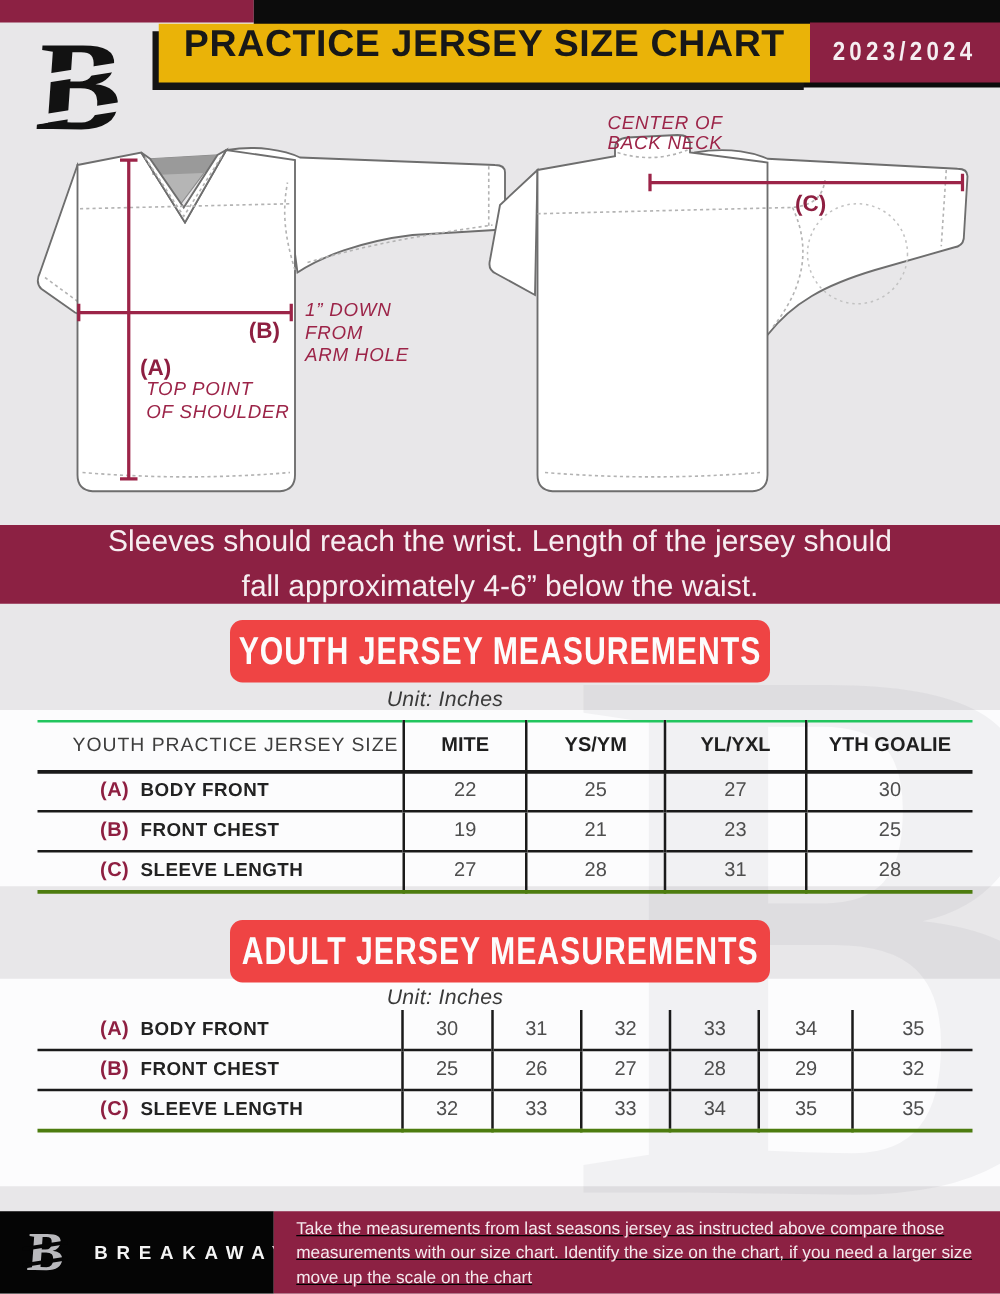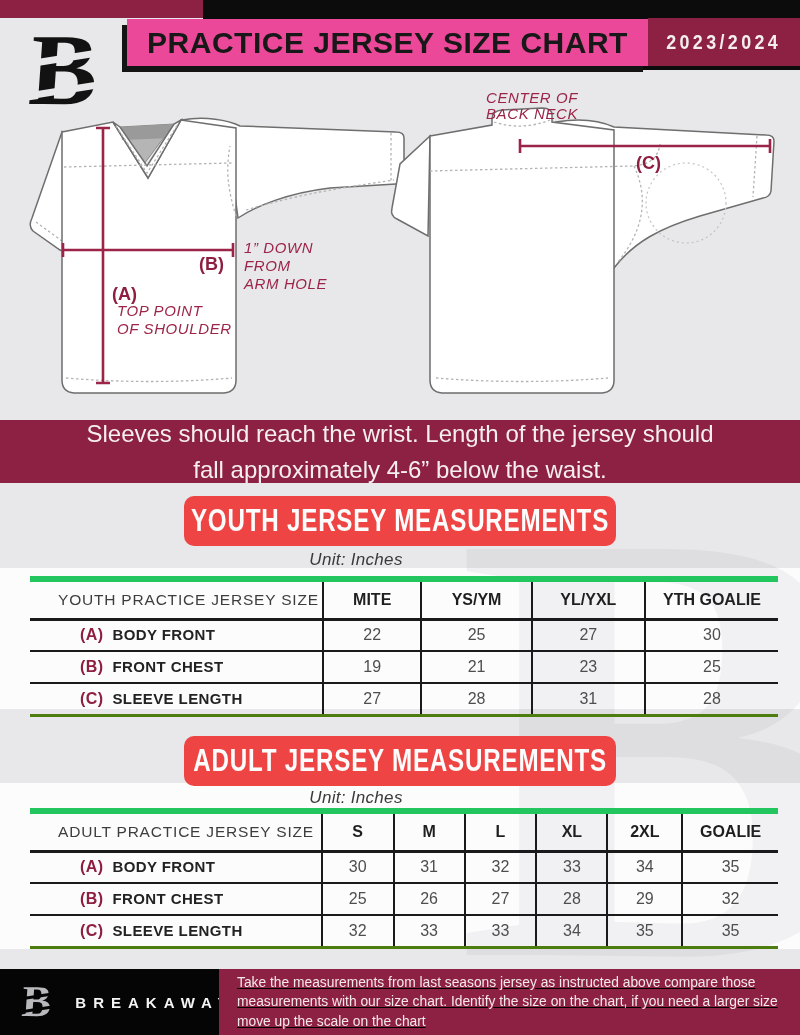--- a/index.html
+++ b/index.html
@@ -3,22 +3,22 @@
 <meta charset="utf-8">
 <style>
   * { margin:0; padding:0; box-sizing:border-box; }
   html,body { width:800px; height:1035px; }
   body { font-family:"Liberation Sans", sans-serif; background:#e8e7e9; position:relative; overflow:hidden; }
   .abs { position:absolute; }
 
   
   #maroon-strip { left:0; top:0; width:203px; height:18px; background:#8c2143; z-index:3; }
   #black-bar   { left:203px; top:0; width:597px; height:70px; background:#0c0c0c; z-index:3; }
-  #title-box   { left:127px; top:19px; width:521px; height:47px; background:#ec4899; z-index:4;
-                 display:flex; align-items:center; justify-content:center;
+  #title-box   { left:127px; top:19px; width:521px; height:47px; background:#eab308; z-index:4;
+                 display:flex; justify-content:center;
                  box-shadow:-5px 6px 0 0 #141414; }
   #title-box h1 { font-size:30px; font-weight:bold; color:#181818; letter-spacing:.5px; white-space:nowrap; }
   #year-box    { left:648px; top:18px; width:152px; height:48px; background:#8c2143; z-index:4;
                  display:flex; align-items:center; justify-content:center; }
   #year-box span { color:#f5eef1; font-size:21px; font-weight:bold; letter-spacing:4px;
                  display:inline-block; transform:scaleX(.85); }
 
   
   .blogo { position:relative; display:block; }
   .blogo .bchar { font-weight:bold; font-family:"Liberation Serif", serif; line-height:.9;
@@ -59,21 +59,21 @@
   #watermark { right:-70px; top:492px; font-size:620px; font-weight:bold;
                font-family:"Liberation Serif", serif; color:rgba(110,110,125,.08); z-index:2; line-height:.82; }
 
   
   .size-table { position:absolute; left:30px; width:748px; border-collapse:collapse; z-index:3;
                 table-layout:fixed; background:transparent; }
   #youth-table { top:576px; } #adult-table { top:808px; }
   .size-table td, .size-table th { border-right:2px solid #1a1a1a; }
   .size-table td:last-child, .size-table th:last-child { border-right:none; }
   .size-table tr { border-bottom:2px solid #1a1a1a; }
-  .size-table tr.head { border-top:6px solid #22c55e; border-bottom:3px solid #1a1a1a; }
+  .size-table tr.head { border-top:2px solid #22c55e; border-bottom:3px solid #1a1a1a; }
   .size-table tr:last-child { border-bottom:3px solid #4d7c0f; }
   .size-table tr.head th { height:40px; font-size:16px; color:#1f1f1f; font-weight:bold; text-align:center; }
   .size-table tr.head th.rowhead { font-weight:normal; color:#3d3d3d; text-align:left;
                 padding-left:28px; letter-spacing:.8px; font-size:15.5px; }
   .size-table td { height:32px; text-align:center; font-size:16px; color:#4e4e4e; }
   .size-table td.rowlabel { text-align:left; padding-left:50px; color:#222222; font-size:15px;
                 letter-spacing:.4px; font-weight:bold; }
   .size-table td.rowlabel .tag { color:#8e1f41; font-weight:bold; font-size:16px; margin-right:9px; }
 
   
@@ -215,29 +215,20 @@
   <colgroup>
       <col style="width:39%">
       <col style="width:9.6%">
       <col style="width:9.5%">
       <col style="width:9.6%">
       <col style="width:9.5%">
       <col style="width:10%">
       <col style="width:12.8%">
     </colgroup>
   <tbody>
-      <tr class="head">
-    <th class="rowhead">ADULT PRACTICE JERSEY SIZE</th>
-    <th>S</th>
-    <th>M</th>
-    <th>L</th>
-    <th>XL</th>
-    <th>2XL</th>
-    <th>GOALIE</th>
-  </tr>
   <tr>
     <td class="rowlabel"><span class="tag">(A)</span><span>BODY FRONT</span></td>
     <td>30</td>
     <td>31</td>
     <td>32</td>
     <td>33</td>
     <td>34</td>
     <td>35</td>
   </tr>
   <tr>

